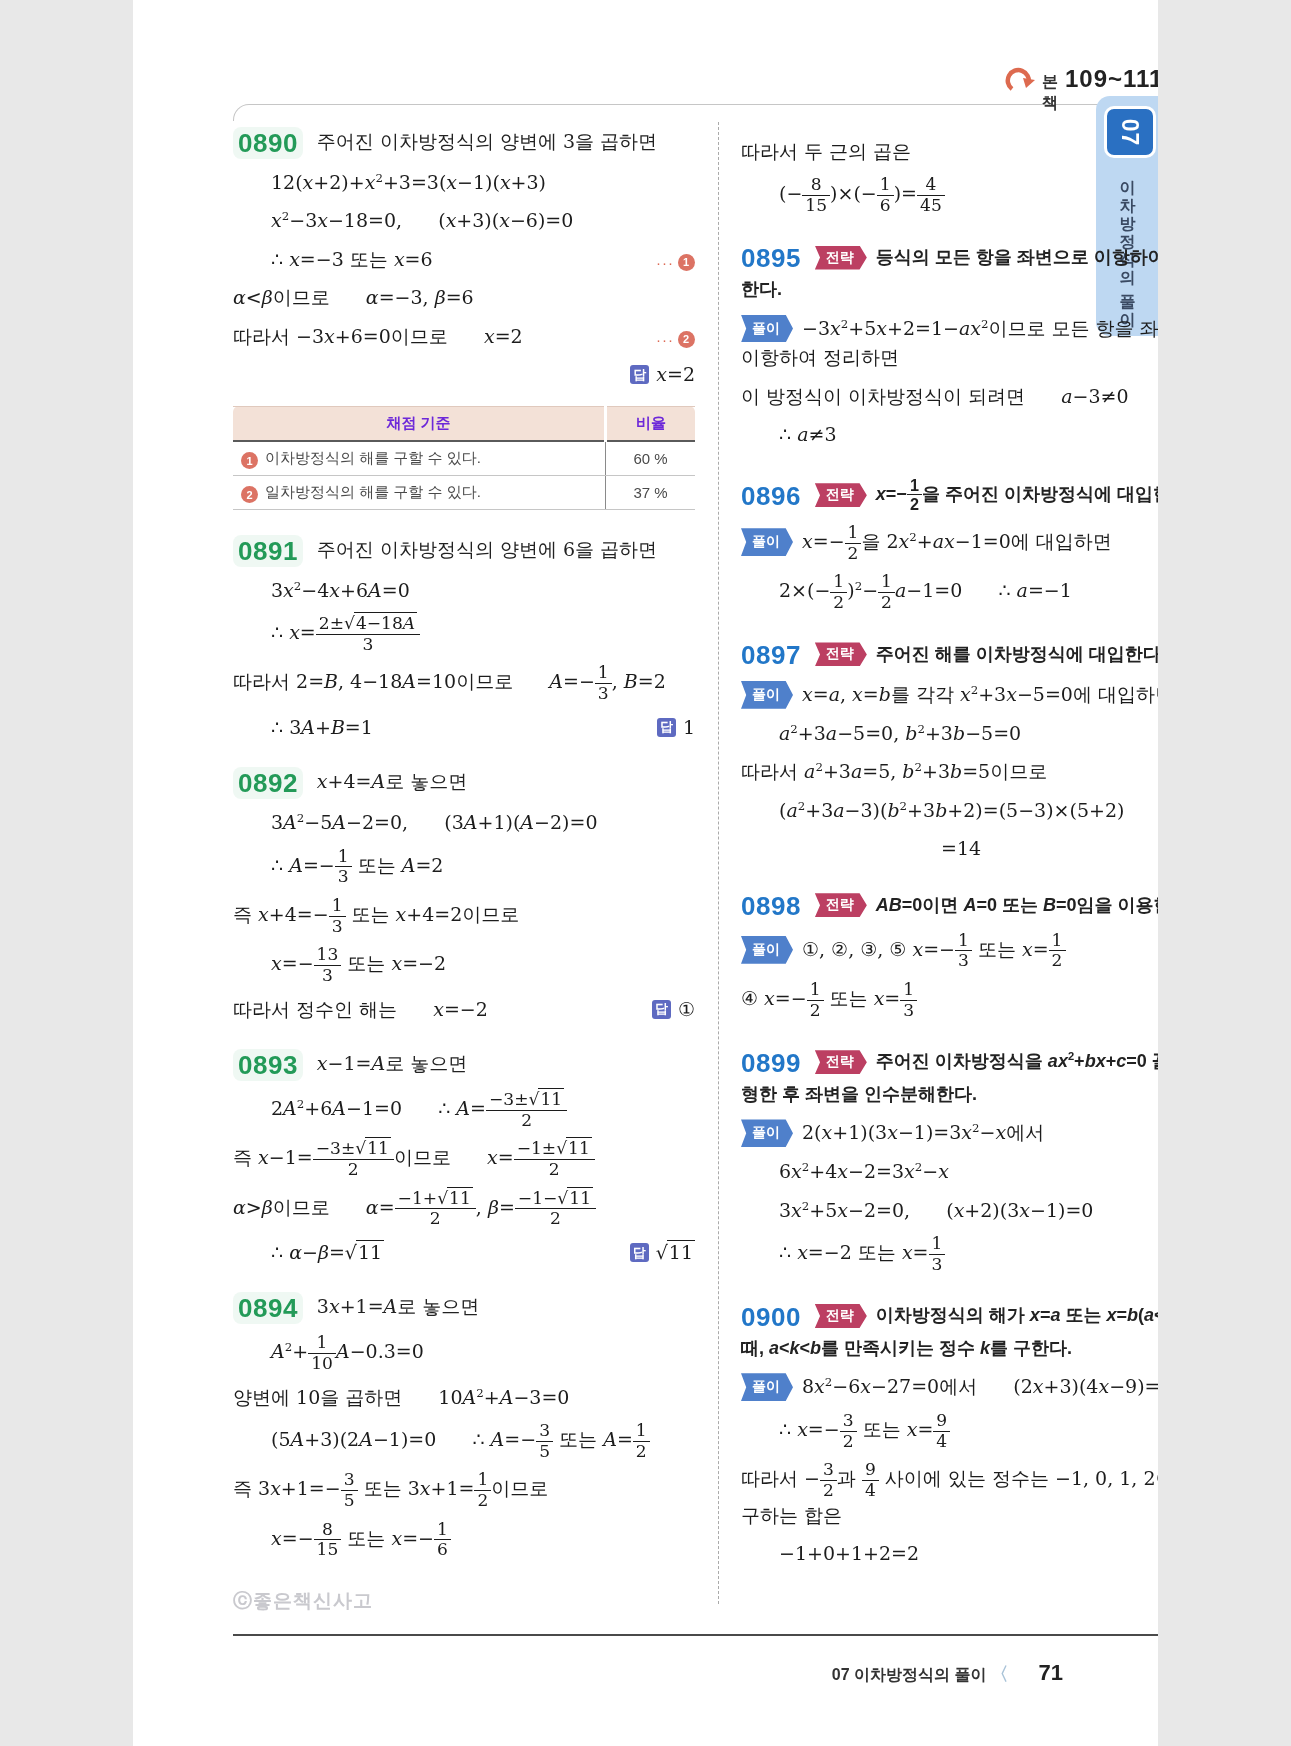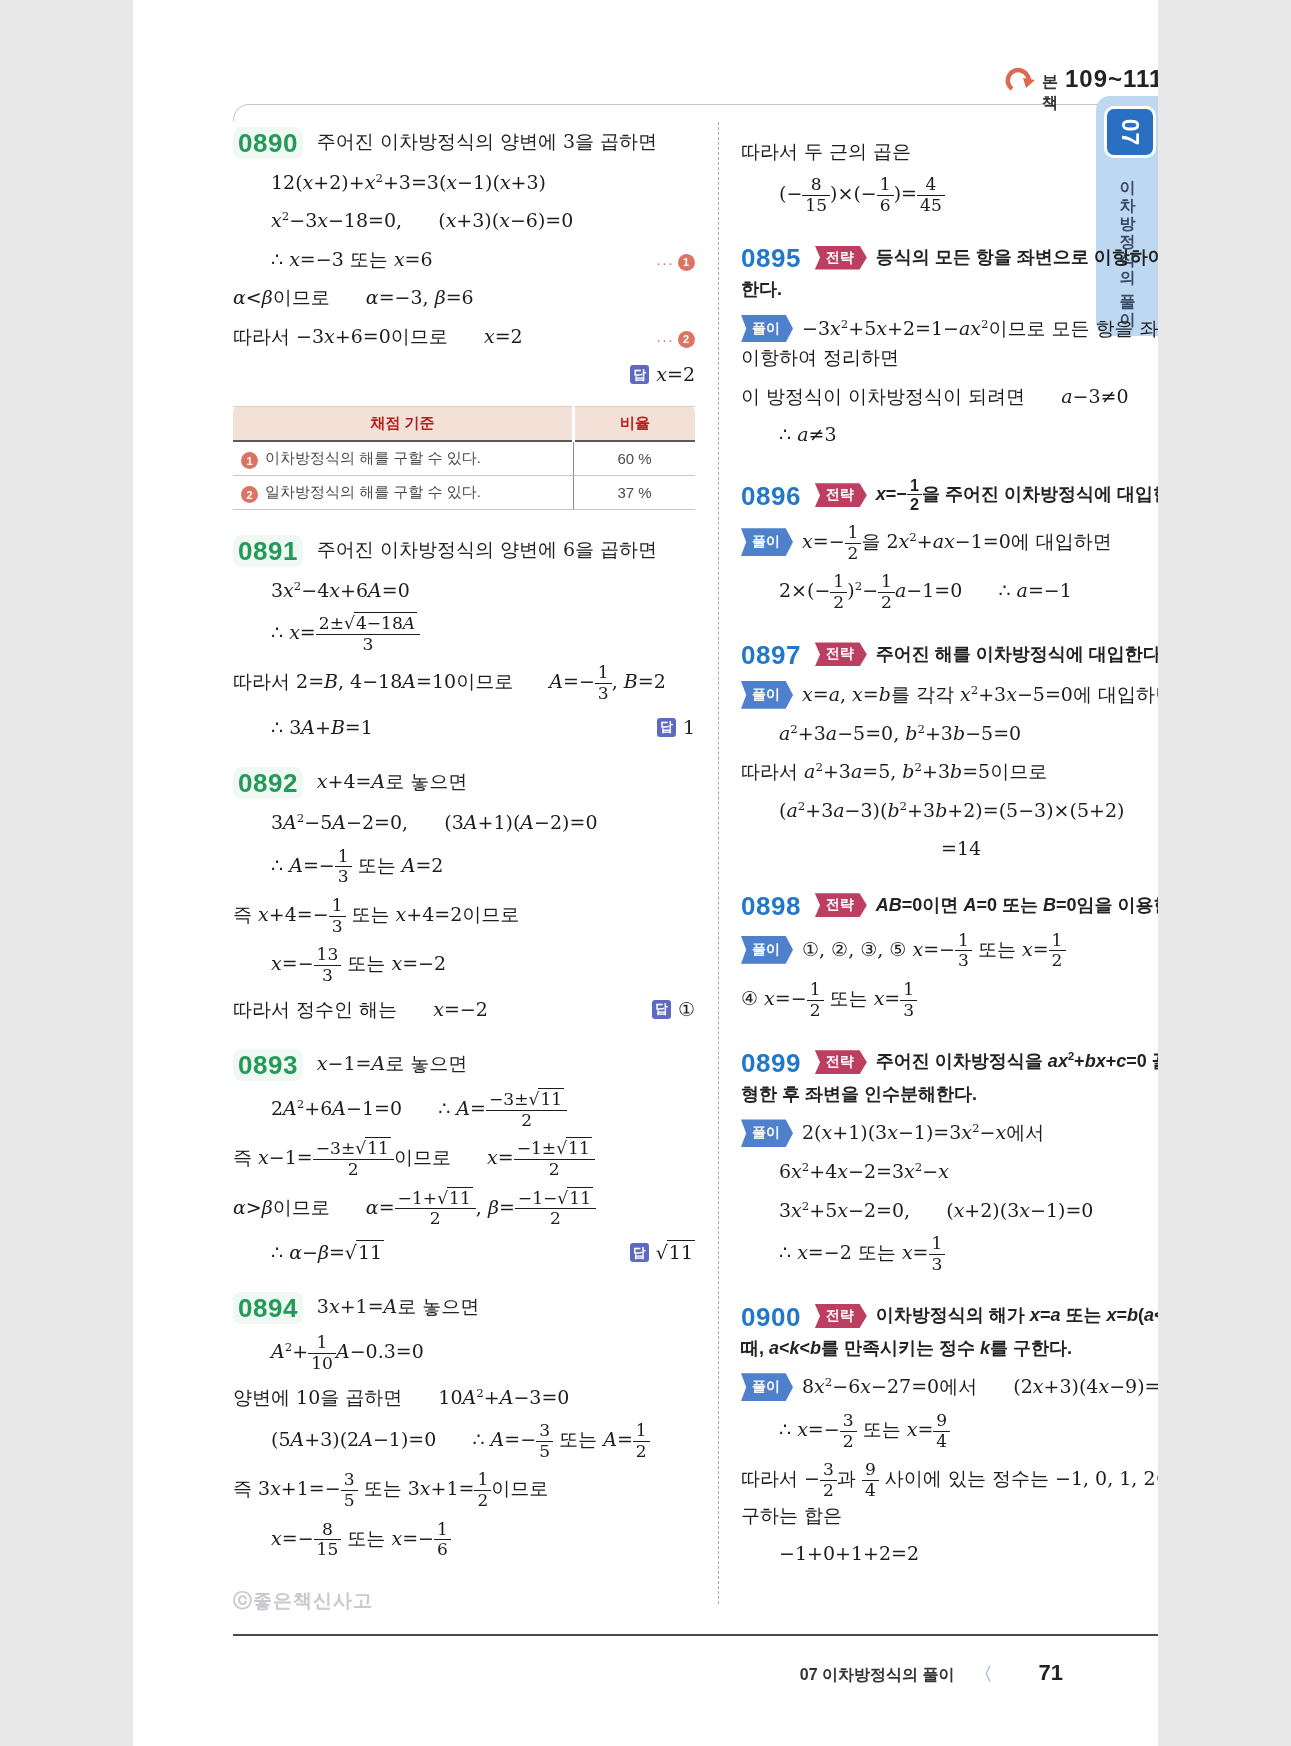--- a/index.html
+++ b/index.html
@@ -19,21 +19,21 @@
   .side-tab{position:absolute;right:0;top:96px;width:62px;height:240px;background:#bed8f2;
             border-radius:14px 0 0 14px;}
   .tab-num{position:absolute;top:10px;left:8px;width:46px;height:46px;background:#2a70c2;
            border:3px solid #fff;border-radius:10px;display:flex;align-items:center;justify-content:center;}
   .tab-num span{display:block;transform:rotate(90deg);color:#fff;font-weight:700;font-size:23px;letter-spacing:1px;}
   .tab-title{position:absolute;top:72px;left:0;width:62px;height:160px;display:flex;justify-content:center;}
   .tab-title span{writing-mode:vertical-rl;font-size:16px;font-weight:600;color:#3a4a63;letter-spacing:2px;}
 
   .footer-line{position:absolute;left:100px;top:1634px;width:1090px;border-top:2.2px solid #4a4a4a;}
   .footer-copy{position:absolute;left:100px;top:1588px;font-size:19px;font-weight:700;color:#c9c9ce;letter-spacing:1px;}
-  .footer-right{position:absolute;right:95px;top:1660px;display:flex;align-items:baseline;gap:20px;}
+  .footer-right{position:absolute;right:95px;top:1660px;display:flex;align-items:baseline;gap:4px;}
   .footer-chapter{font-size:16px;font-weight:700;color:#333;}
   .footer-chevron{font-size:18px;font-weight:700;color:#a9c3d8;}
   .footer-page{font-size:22px;font-weight:700;color:#222;margin-left:26px;}
 
   
   .col{position:absolute;top:128px;}
   .col-left{left:100px;width:462px;}
   .col-right{left:608px;width:482px;}
 
   .prob{margin-bottom:26px;}
@@ -75,21 +75,21 @@
   .aval{font-family:"DejaVu Serif",serif;font-size:19px;color:#1c1c1c;}
 
   .mark{float:right;display:inline-flex;align-items:center;gap:4px;color:#dd6a55;
         font-size:15px;margin-top:6px;font-family:"Liberation Sans",sans-serif;letter-spacing:1px;}
   .cnum{display:inline-flex;width:17px;height:17px;border-radius:50%;background:#dc7364;color:#fff;
         font-size:11px;font-weight:700;align-items:center;justify-content:center;
         font-family:"Liberation Sans",sans-serif;}
 
   table.grade{width:100%;border-collapse:collapse;font-family:"Liberation Sans",sans-serif;
               font-size:15px;margin-top:16px;}
-  table.grade th{background:#f3e1d7;color:#b91c1c;font-weight:700;padding:7px 24px;
+  table.grade th{background:#f3e1d7;color:#6d28d9;font-weight:700;padding:7px 8px;
                  border-bottom:2.4px solid #5a5a5a;border-top:1px solid #e0c9bd;}
   table.grade th:first-child{border-radius:6px 0 0 0;}
   table.grade th:last-child{border-left:3px solid #fff;width:72px;border-radius:0 6px 0 0;}
   table.grade td{padding:7px 8px;border-bottom:1.3px solid #c6c6c6;color:#4a4a4a;}
   table.grade td:last-child{border-left:1.3px solid #8a8a8a;text-align:center;}
   table.grade td .cnum{margin-right:7px;position:relative;top:2px;}
 </style>
 </head>
 <body>
 

